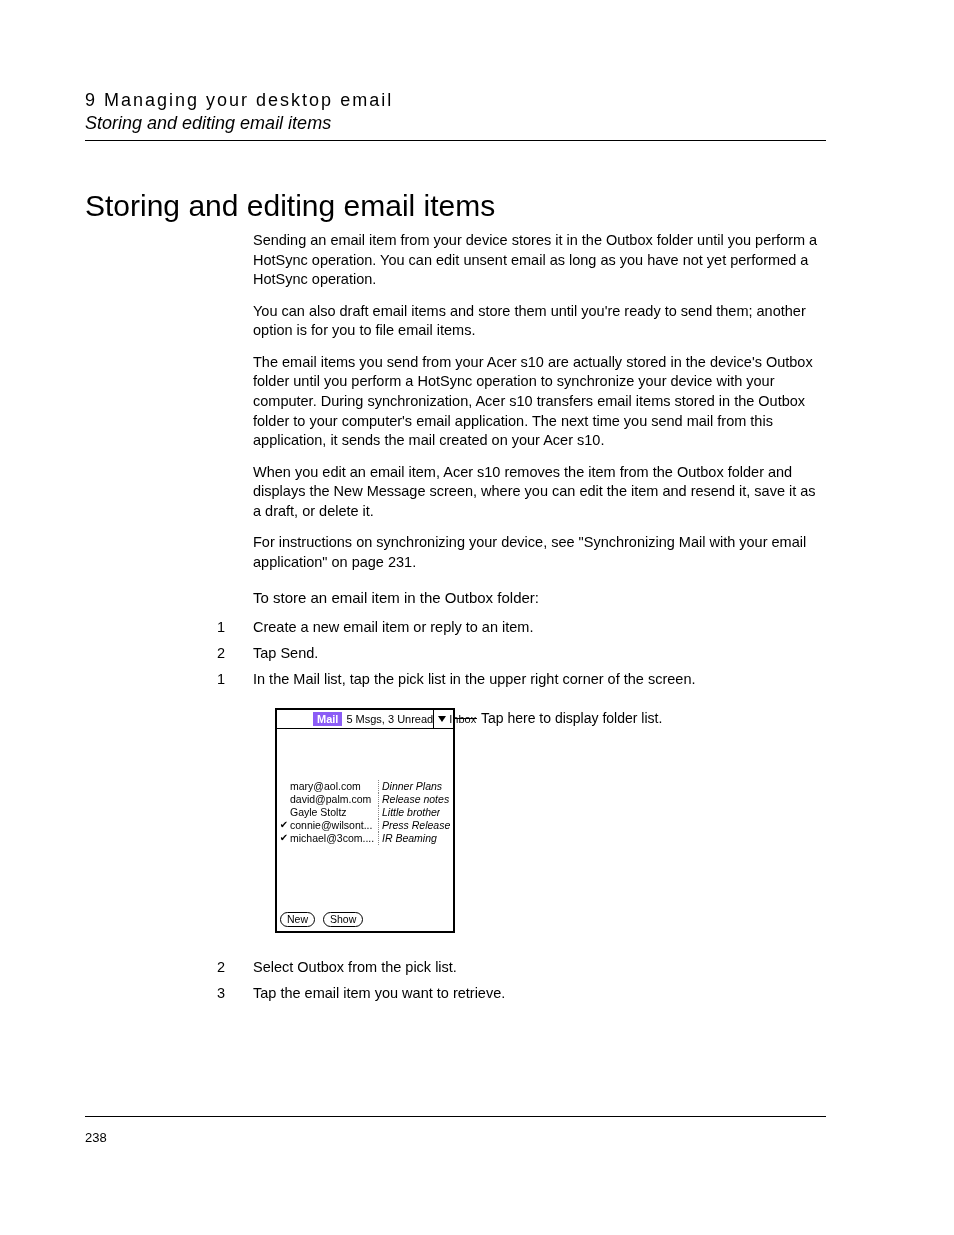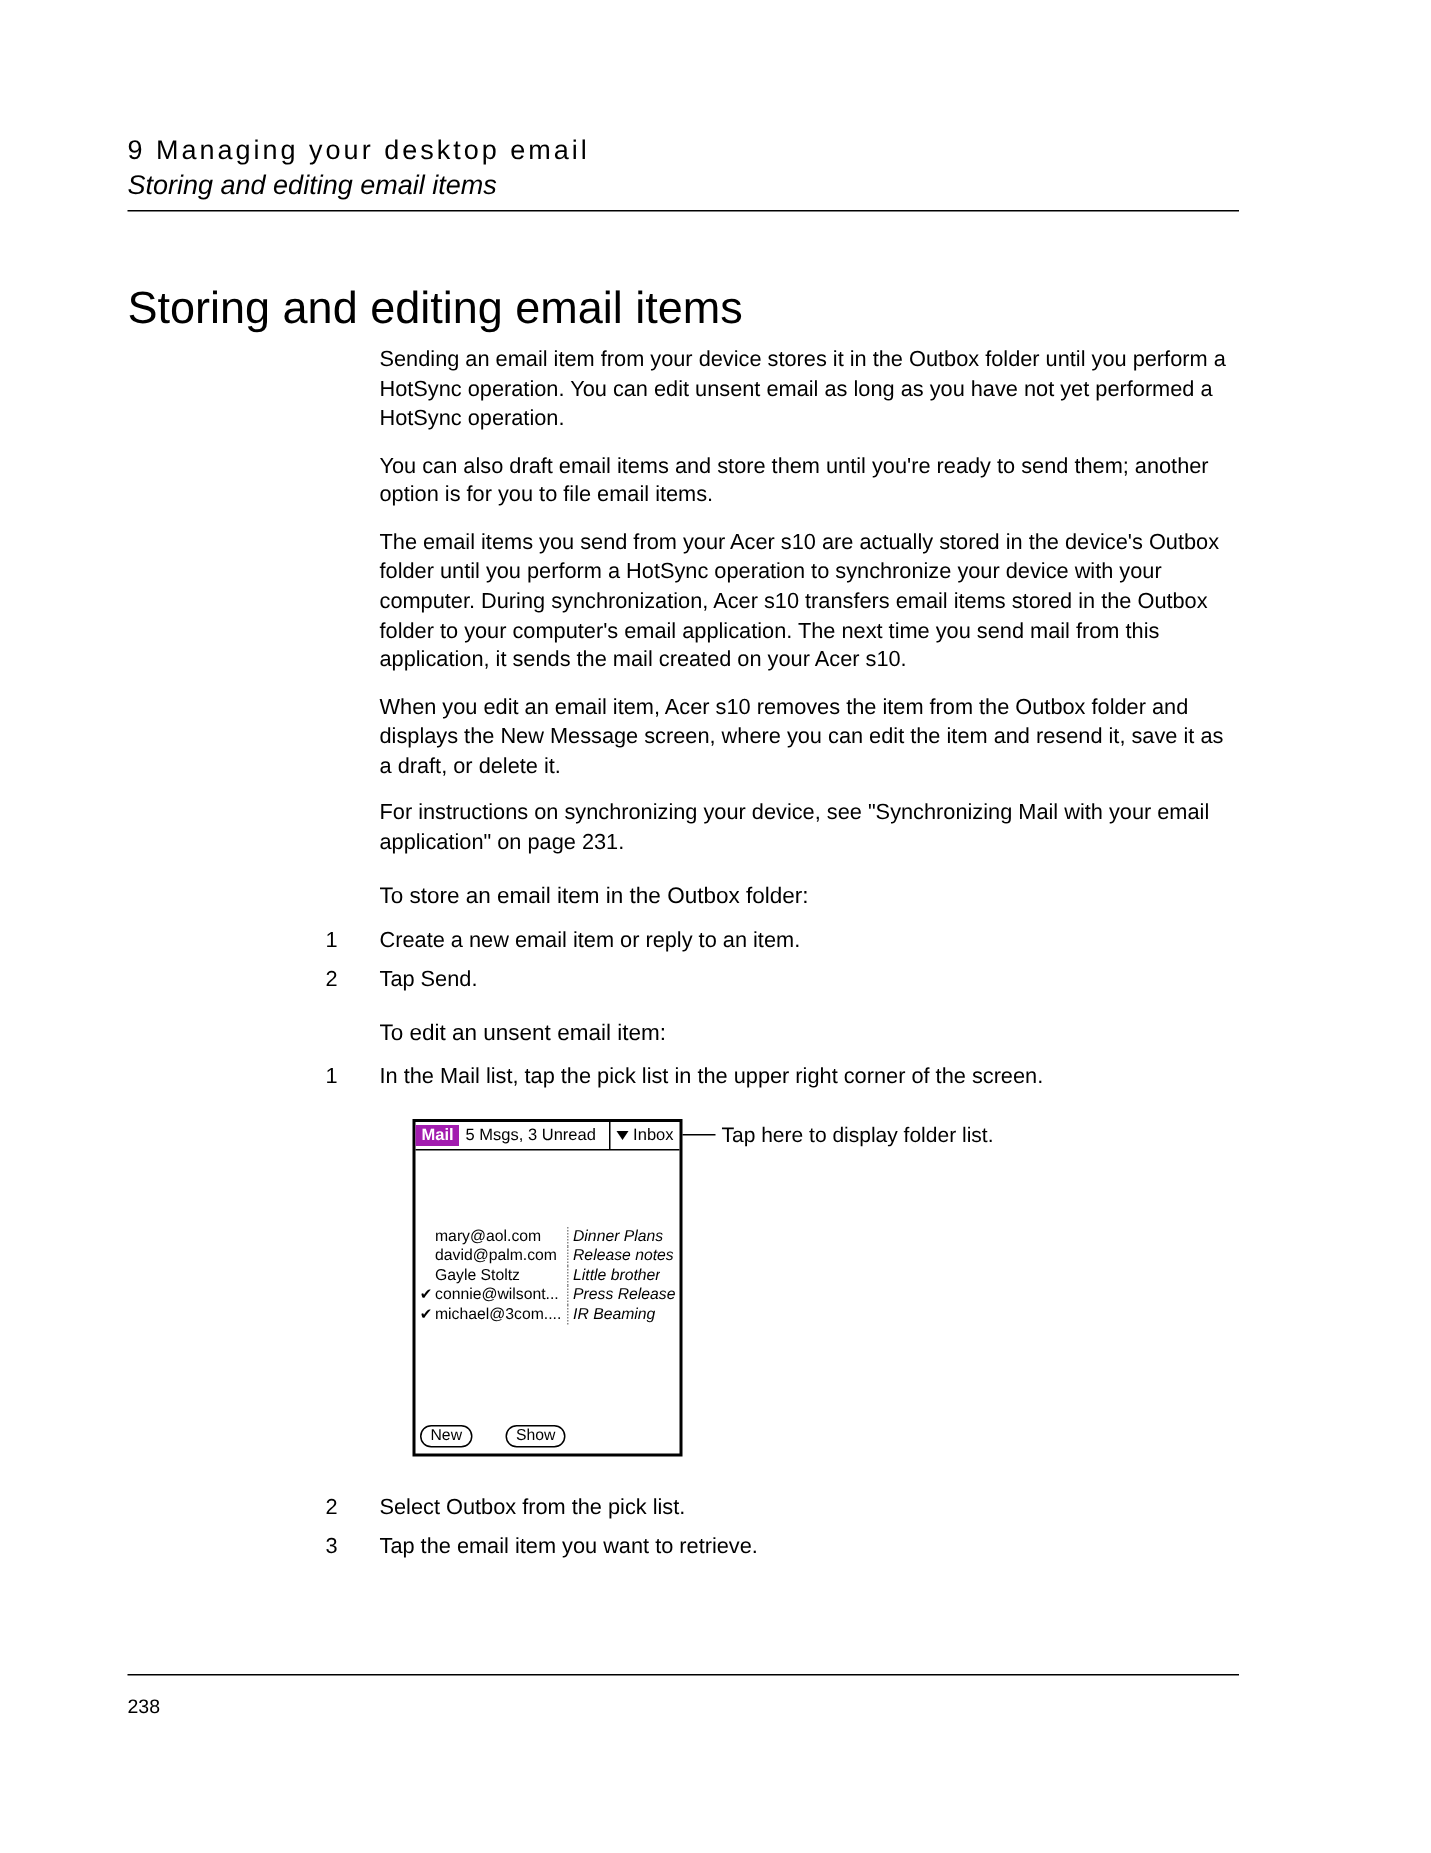--- a/index.html
+++ b/index.html
@@ -83,25 +83,26 @@
     font-family: "Arial", sans-serif;
   }
   .ds-titlebar {
     display: flex;
     align-items: center;
     border-bottom: 1px solid #000;
     font-size: 11px;
     height: 18px;
   }
   .ds-title-app {
-    background: #a21caf;
+    background: #8b5cf6;
     color: #fff;
     padding: 1px 4px;
     font-weight: bold;
     font-size: 11px;
+    margin-left: 36px;
   }
   .ds-title-status {
     flex: 1;
     padding-left: 4px;
     font-size: 11px;
     white-space: nowrap;
   }
   .ds-folder-btn {
     border-left: 1px solid #000;
     display: flex;
@@ -144,21 +145,21 @@
   }
   .ds-subj {
     padding-left: 3px;
     white-space: nowrap;
     overflow: hidden;
     font-style: italic;
   }
   .ds-buttons {
     display: flex;
     padding: 3px 3px 4px 3px;
-    gap: 22px;
+    gap: 8px;
   }
   .ds-btn {
     border: 1px solid #000;
     border-radius: 8px;
     font-size: 10.5px;
     padding: 0 6px;
     line-height: 1.25;
   }
   .callout-line-wrap {
     position: relative;
@@ -220,23 +221,20 @@
     <div class="step-row">
       <div class="step-num">1</div>
       <div class="step-text">Create a new email item or reply to an item.</div>
     </div>
     <div class="step-row">
       <div class="step-num">2</div>
       <div class="step-text">Tap Send.</div>
     </div>
   </div>
 
-  <div class="content-block">
-    <h3 class="sub-sub-heading">To edit an unsent email item:</h3>
-  </div>
 
   <div class="step-list">
     <div class="step-row">
       <div class="step-num">1</div>
       <div class="step-text">In the Mail list, tap the pick list in the upper right corner of the screen.</div>
     </div>
   </div>
 
   <div class="figure-row">
     <div class="device-shot">

